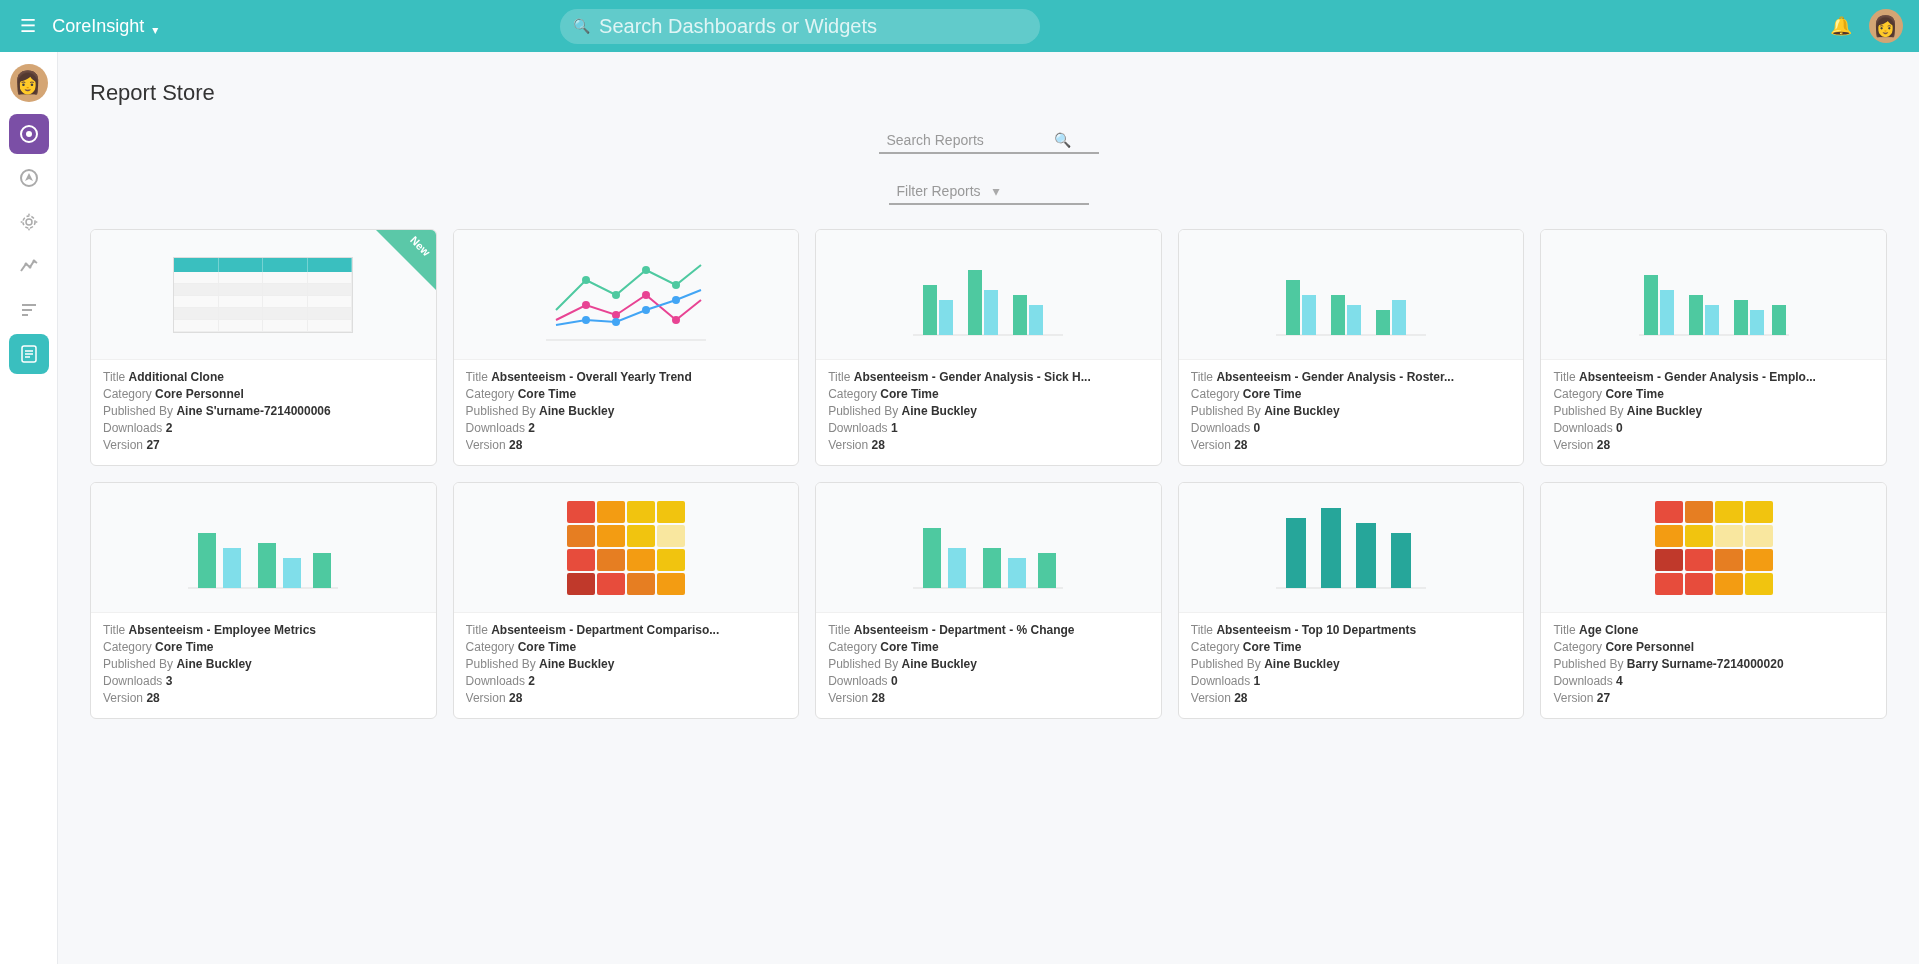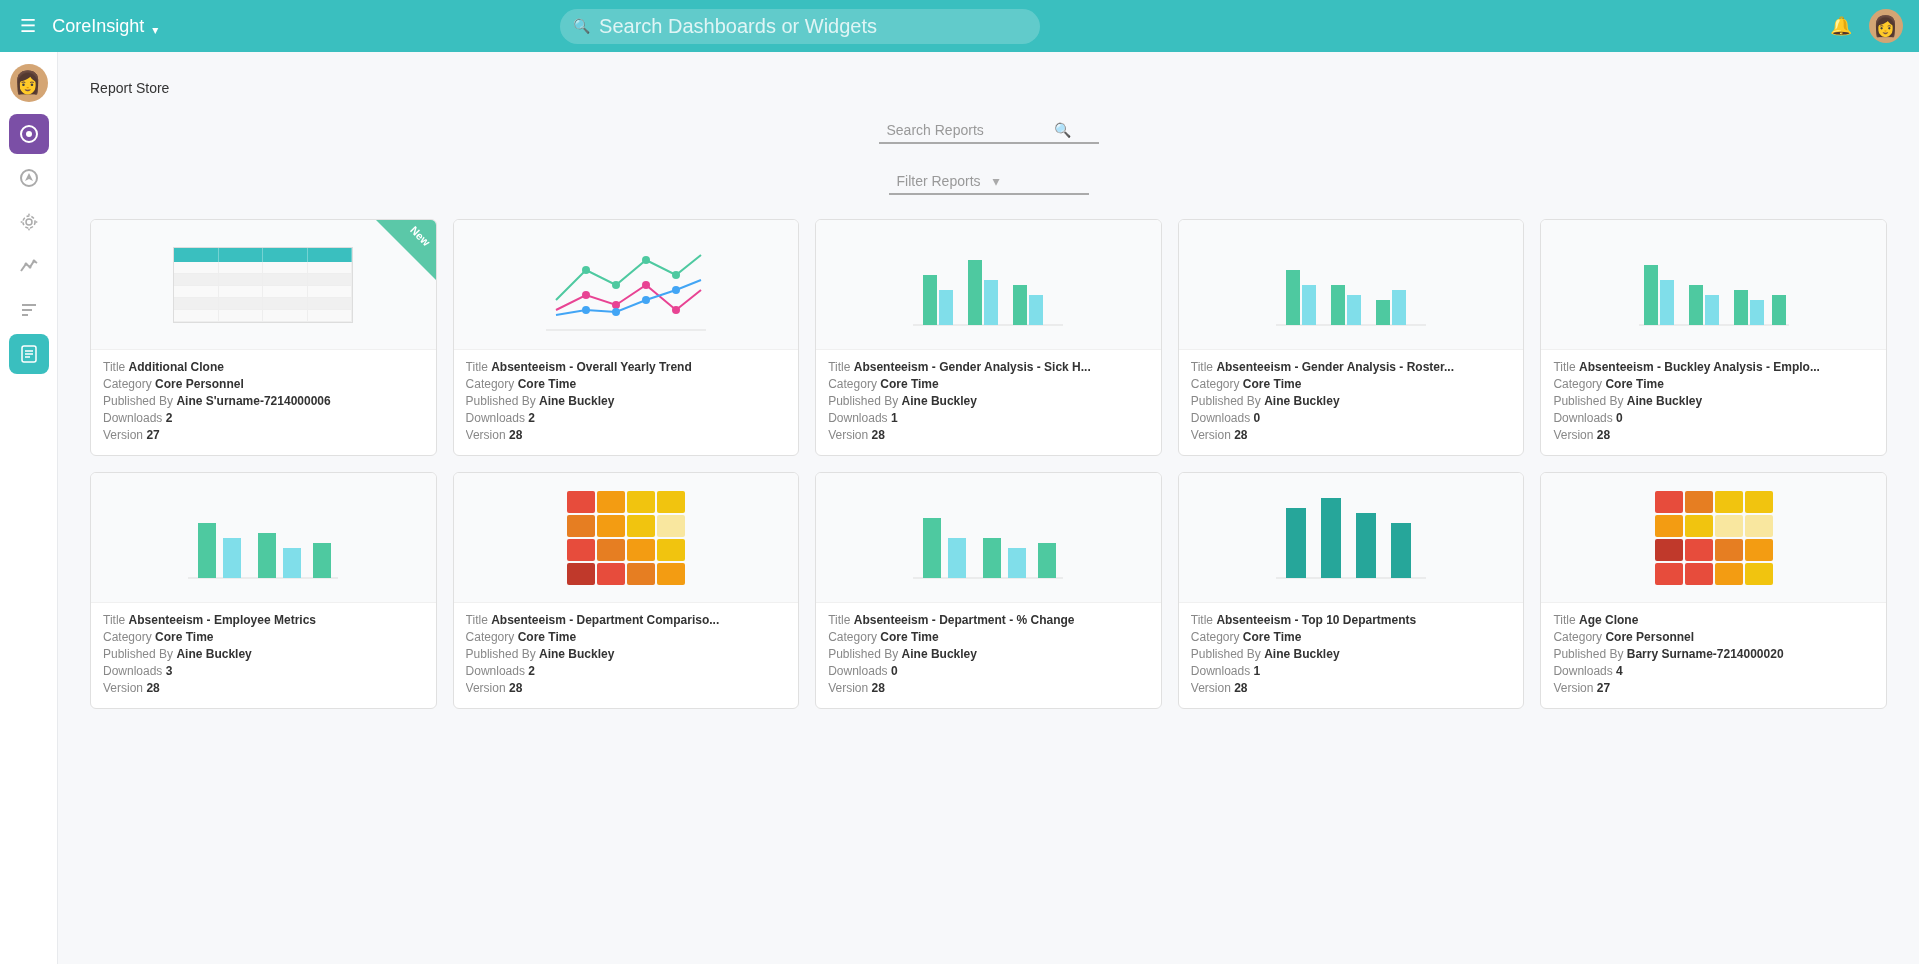--- a/index.html
+++ b/index.html
@@ -92,21 +92,21 @@
 
     
     .content {
       flex: 1;
       overflow-y: auto;
       padding: 28px 32px;
       background: #f7f8fa;
     }
 
     .page-title {
-      font-size: 14px;
+      font-size: 22px;
       font-weight: 400;
       color: #333;
       margin-bottom: 22px;
     }
 
     
     .filter-bar {
       display: flex;
       gap: 16px;
       margin-bottom: 24px;
@@ -424,21 +424,21 @@
             <rect x="20" y="35" width="14" height="60" fill="#4ec9a0"></rect>
             <rect x="36" y="50" width="14" height="45" fill="#80deea"></rect>
             <rect x="65" y="55" width="14" height="40" fill="#4ec9a0"></rect>
             <rect x="81" y="65" width="14" height="30" fill="#80deea"></rect>
             <rect x="110" y="60" width="14" height="35" fill="#4ec9a0"></rect>
             <rect x="126" y="70" width="14" height="25" fill="#80deea"></rect>
             <rect x="148" y="65" width="14" height="30" fill="#4ec9a0"></rect>
           </svg>
         </div>
         <div class="card-info">
-          <div class="info-row"><span>Title</span> <strong>Absenteeism - Buckley Analysis - Emplo...</strong></div>
+          <div class="info-row"><span>Title</span> <strong>Absenteeism - Gender Analysis - Emplo...</strong></div>
           <div class="info-row"><span>Category</span> <strong>Core Time</strong></div>
           <div class="info-row"><span>Published By</span> <strong>Aine Buckley</strong></div>
           <div class="info-row"><span>Downloads</span> <strong>0</strong></div>
           <div class="info-row"><span>Version</span> <strong>28</strong></div>
         </div>
       </div>
 
       <div class="card">
         <div class="card-thumbnail">
           <svg width="180" height="110" viewBox="0 0 180 110">

